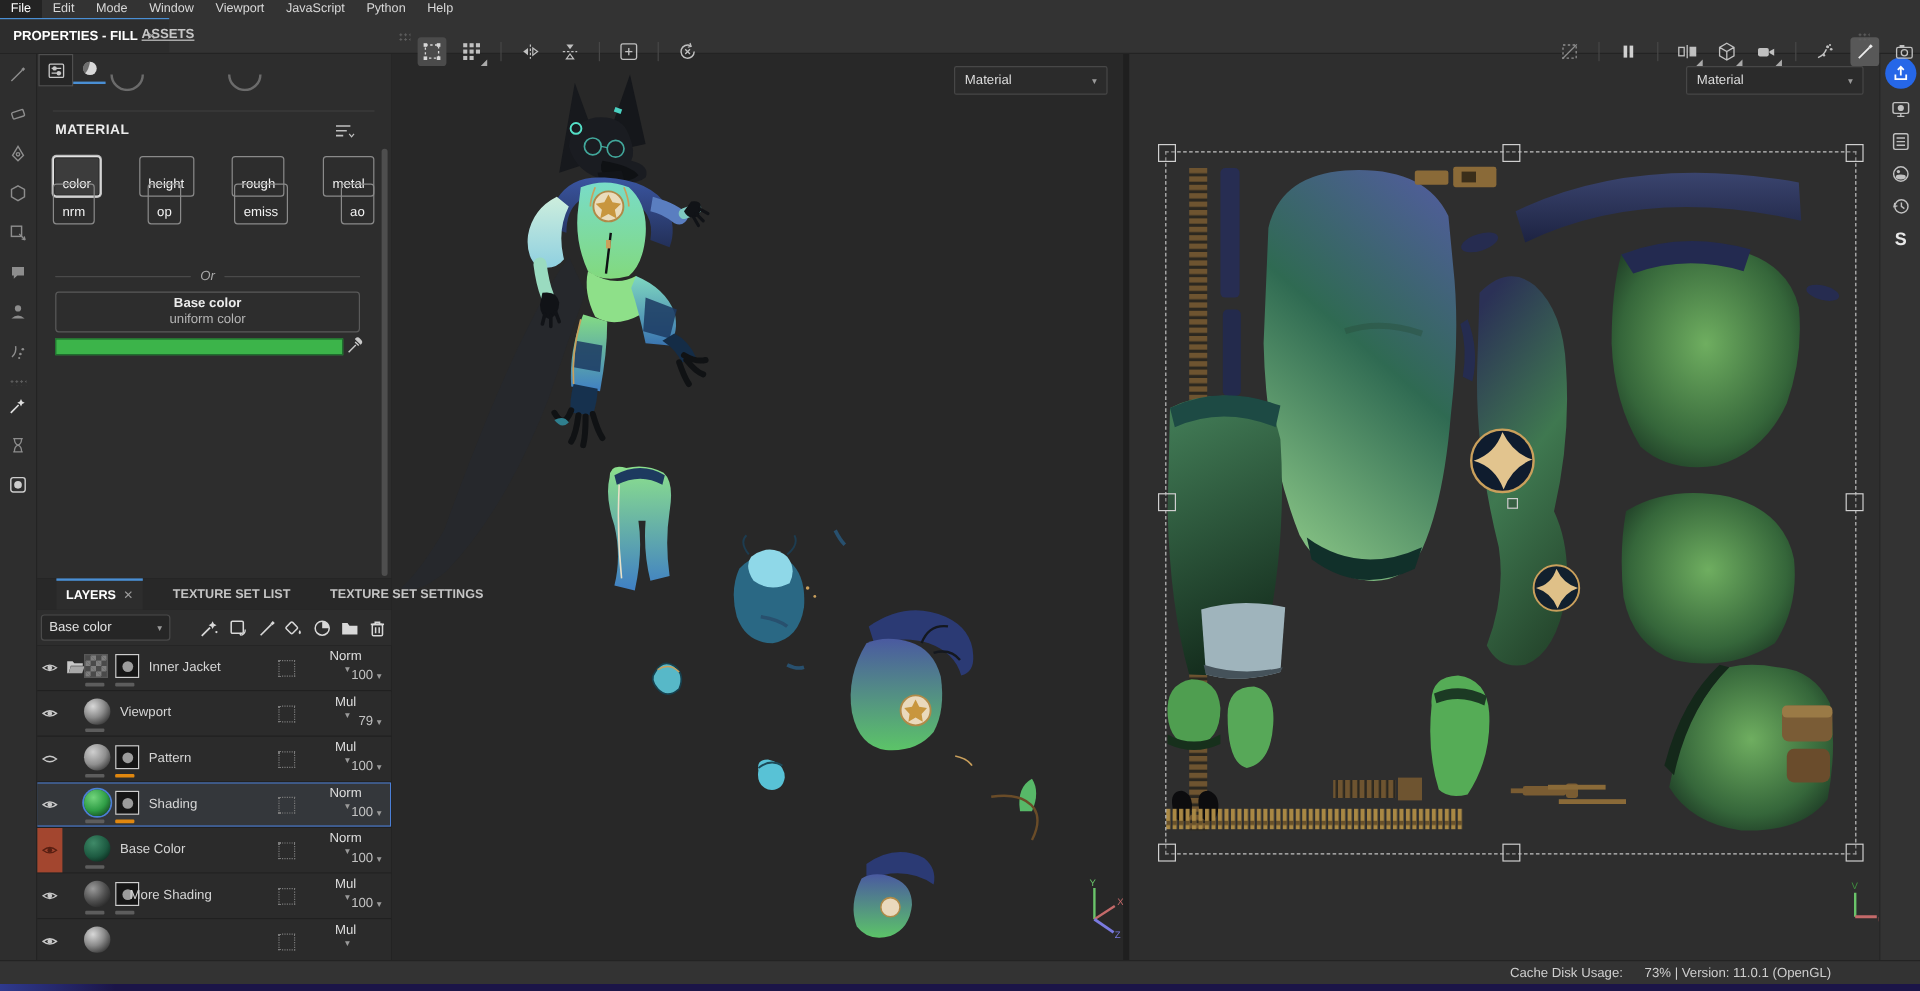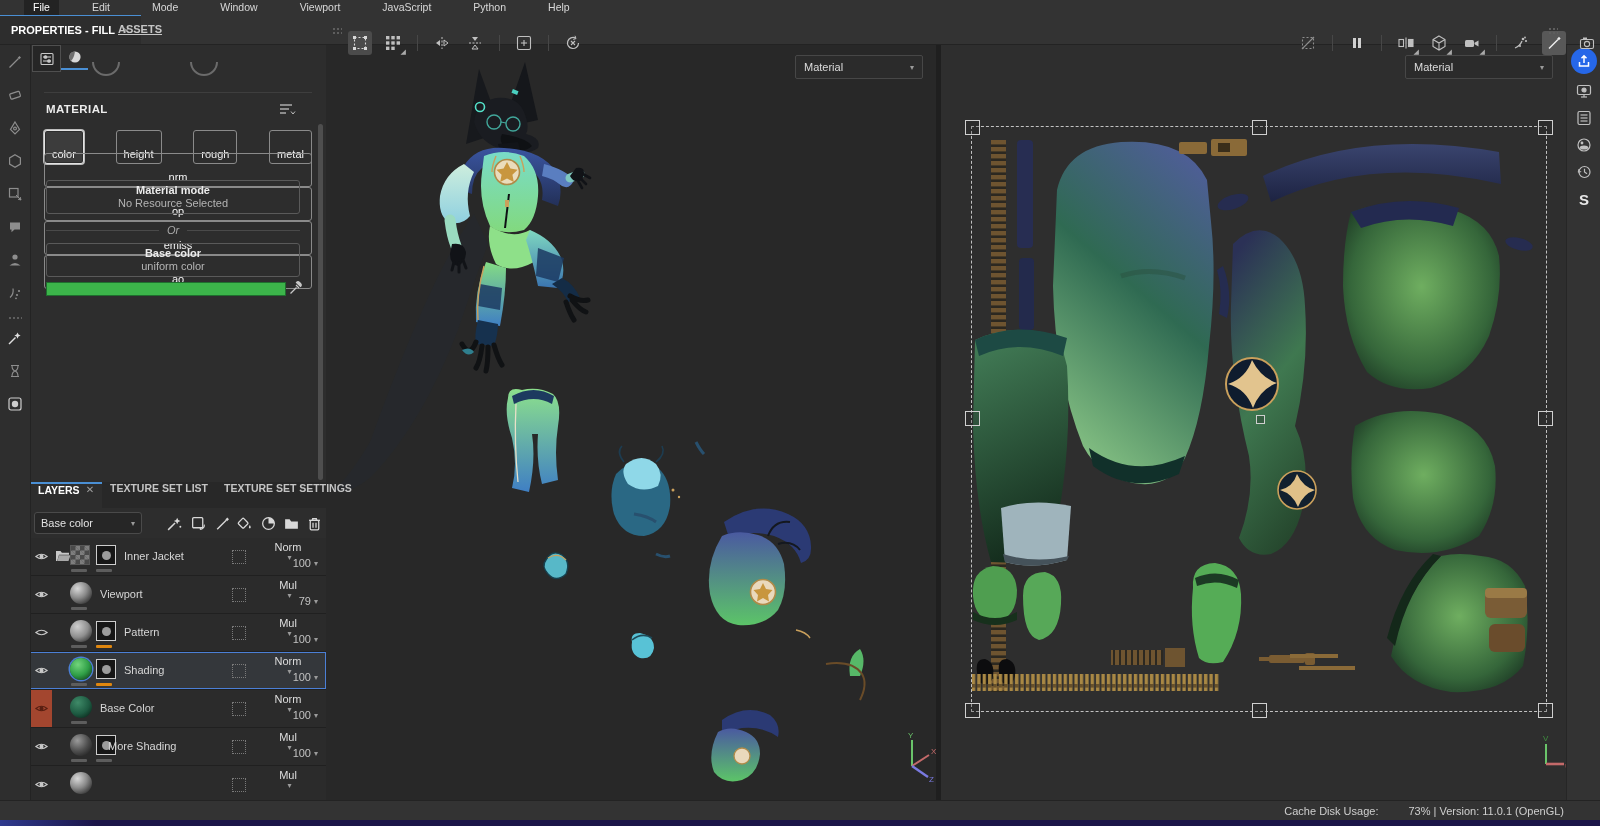--- a/index.html
+++ b/index.html
@@ -5,21 +5,21 @@
   html,body{margin:0;padding:0;background:#1c1c1c;}
   body{width:1600px;height:826px;position:relative;overflow:hidden;
        font-family:"Liberation Sans",sans-serif;color:#d4d4d4;
        -webkit-font-smoothing:antialiased;}
   .abs{position:absolute;}
   svg{display:block;}
   .chev{color:#9a9a9a;font-size:8px;margin-left:3px;}
 
   
   #menubar{left:0;top:0;width:1600px;height:15px;background:#333;display:flex;align-items:center;z-index:9;}
-  .menu-item{font-size:10.5px;color:#d8d8d8;padding:0 9px;height:15px;line-height:15px;cursor:default;margin-left:24px;}
+  .menu-item{font-size:10.5px;color:#d8d8d8;padding:0 9px;height:15px;line-height:15px;cursor:default;}
   .menu-item.first{background:#232323;color:#fff;}
 
   
   #topstrip{left:0;top:14px;width:1600px;height:30px;background:#333;border-bottom:1px solid #232323;z-index:8;}
   .panel-tab{position:absolute;top:0;height:30px;display:flex;align-items:center;gap:7px;
              padding:0 11px;font-size:11px;font-weight:bold;color:#c6c6c6;}
   .panel-tab.active{background:#2d2d2d;border-top:2px solid #4a8fd4;color:#fff;height:28px;}
   .tab-close{font-size:10px;color:#9d9d9d;font-weight:normal;}
   .grip{background-image:radial-gradient(#5e5e5e 1px,transparent 1.1px);background-size:4px 4px;}
   .tb-ic{width:24px;height:24px;border-radius:3px;display:flex;align-items:center;justify-content:center;position:relative;}
@@ -49,21 +49,21 @@
   .big-btn{left:16px;width:252px;border:1px solid #5a5a5a;border-radius:3px;text-align:center;padding:3px 0 4px;}
   .big-btn .t1{font-size:11px;font-weight:bold;color:#ececec;}
   .big-btn .t2{font-size:11px;color:#b4b4b4;margin-top:1px;}
   .or-row{left:16px;width:254px;display:flex;align-items:center;gap:8px;color:#a8a8a8;font-size:11px;font-style:italic;}
   .or-row::before,.or-row::after{content:"";flex:1;border-top:1px solid #4a4a4a;}
   #swatch{left:16px;width:238px;height:12px;border:1px solid #1f6e2e;}
   #pscroll{left:318px;top:124px;width:5px;height:356px;background:#4e4e4e;border-radius:3px;z-index:7;}
 
   
   #ltabs{left:30px;top:482px;width:296px;height:26px;background:#282828;z-index:6;display:flex;}
-  .ltab{height:26px;display:flex;gap:6px;padding:0 8px;font-size:10.5px;font-weight:bold;color:#c4c4c4;white-space:nowrap;}
+  .ltab{height:26px;display:flex;align-items:center;gap:6px;padding:0 8px;font-size:10.5px;font-weight:bold;color:#c4c4c4;white-space:nowrap;margin-left:17px;}
   .ltab.active{background:#2d2d2d;border-top:2px solid #4a8fd4;height:24px;color:#fff;}
   #ltools{left:30px;top:508px;width:296px;height:30px;background:#2d2d2d;z-index:6;}
   .dd{background:#262626;border:1px solid #4a4a4a;border-radius:3px;display:flex;align-items:center;
       font-size:11px;color:#e2e2e2;padding:0 6px;justify-content:space-between;}
   #llist{left:30px;top:538px;width:296px;height:262px;background:#262626;overflow:hidden;z-index:6;}
   .lrow{position:absolute;left:0;width:296px;height:37px;background:#2b2b2b;border-bottom:1px solid #202020;}
   .lrow.sel{background:#34373b;box-shadow:inset 0 0 0 1px #4b7fd6;}
   .eyecell{position:absolute;left:0;top:0;width:22px;height:37px;display:flex;align-items:center;justify-content:center;color:#c8c8c8;}
   .eyecell.red{background:#a3462f;color:#581f12;}
   .th{position:absolute;}
@@ -98,21 +98,21 @@
   .hnd.sm{width:7px;height:7px;border-width:1px;}
 
   
   #rrail{left:1566px;top:44px;width:34px;height:756px;background:#333;border-left:1px solid #262626;z-index:6;}
   .rr-ic{position:absolute;left:4px;width:26px;height:26px;display:flex;align-items:center;justify-content:center;}
   #shareBtn{border-radius:50%;}
   .s-logo{font-size:15px;font-weight:bold;color:#e8e8e8;}
 
   
   #statusbar{left:0;top:800px;width:1600px;height:20px;background:#333;border-top:1px solid #232323;
-             display:flex;align-items:center;justify-content:flex-end;gap:30px;padding-right:36px;box-sizing:border-box;z-index:9;}
+             display:flex;align-items:center;justify-content:flex-end;gap:18px;padding-right:74px;box-sizing:border-box;z-index:9;}
   #statusbar span{font-size:11px;color:#cfcfcf;}
   #bottomstrip{left:0;top:820px;width:1600px;height:6px;
                background:linear-gradient(90deg,#2f3a8e 0%,#1b1548 6%,#1b1548 100%);z-index:9;}
 </style>
 </head>
 <body>
 
 <svg width="0" height="0" style="position:absolute">
   <defs>
     <symbol id="i-eye" viewBox="0 0 16 16">
@@ -342,31 +342,27 @@
       <line x1="2" y1="12" x2="8" y2="12"></line>
     <path d="M13 10.5 L15 13 L17 10.5" fill="none" stroke-width="1"></path>
   </svg>
 
   <div class="chan-row abs" style="top:86px;">
     <button class="chan-btn active">color</button>
     <button class="chan-btn">height</button>
     <button class="chan-btn">rough</button>
     <button class="chan-btn">metal</button>
   </div>
-  <div class="chan-row abs" style="top:109px;flex-direction:column;">
+  <div class="chan-row abs" style="top:109px;">
     <button class="chan-btn">nrm</button>
     <button class="chan-btn">op</button>
     <button class="chan-btn">emiss</button>
     <button class="chan-btn">ao</button>
   </div>
 
-  <div class="big-btn abs" style="top:136px;">
-    <div class="t1">Material mode</div>
-    <div class="t2">No Resource Selected</div>
-  </div>
 
   <div class="or-row abs" style="top:180px;">
     <span>Or</span>
   </div>
 
   <div class="big-btn abs" style="top:199px;">
     <div class="t1">Base color</div>
     <div class="t2">uniform color</div>
   </div>
 

